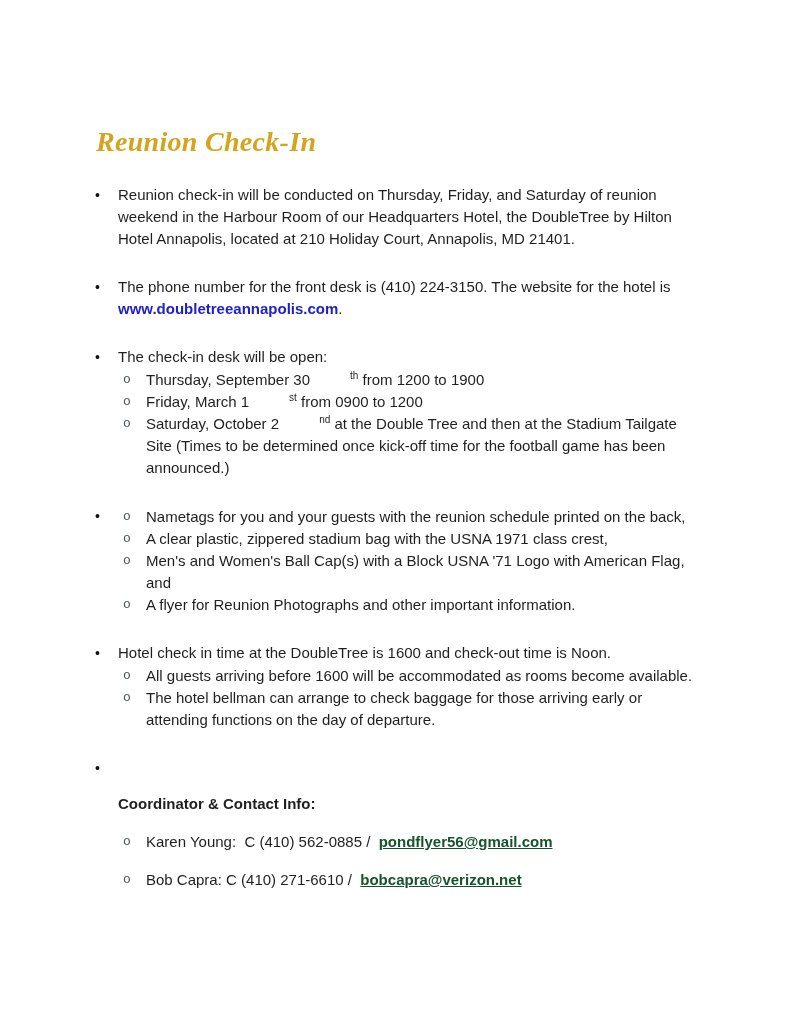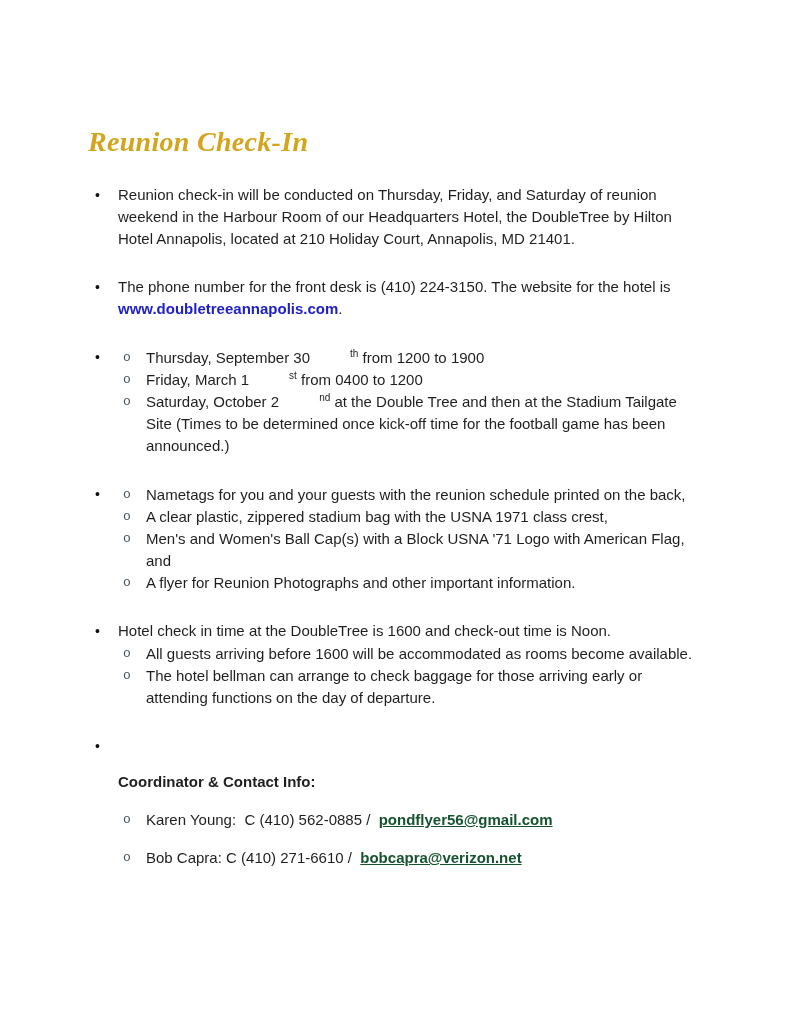--- a/index.html
+++ b/index.html
@@ -20,21 +20,21 @@
     width:791px; height:1024px;
     padding:126px 88px 40px 88px;
   }
   .title{
     font-family:"Liberation Serif", serif;
     font-style:italic;
     font-weight:700;
     font-size:28px;
     line-height:32px;
     color:var(--title_gold);
-    margin:0 0 26px 0;
+    margin:0 0 26px 8px;
     letter-spacing:.3px;
   }
   .content{
     font-size:15px;
     line-height:22px;
   }
   .bullet-group{ margin-bottom:26px; }
   .b-row{ display:flex; align-items:flex-start; }
   .b-marker{
     flex:0 0 30px;
@@ -94,28 +94,29 @@
       <div class="b-row">
         <span class="b-marker">•</span>
         <span class="b-text"><span>The phone number for the front desk is (410) 224-3150. The website for the hotel is </span><a class="web-link">www.doubletreeannapolis.com</a><span>.</span></span>
       </div>
     </div>
 
     <div class="bullet-group">
       <div class="b-row">
         <span class="b-marker">•</span>
         <div class="b-text">
+          <div>The check-in desk will be open:</div>
           <div class="sub-list">
             <div class="sub-row">
               <span class="sub-marker">o</span>
               <span class="sub-text"><span>Thursday, September 30</span><sup>th</sup><span> from 1200 to 1900</span></span>
             </div>
             <div class="sub-row">
               <span class="sub-marker">o</span>
-              <span class="sub-text"><span>Friday, March 1</span><sup>st</sup><span> from 0400 to 1200</span></span>
+              <span class="sub-text"><span>Friday, March 1</span><sup>st</sup><span> from 0900 to 1200</span></span>
             </div>
             <div class="sub-row">
               <span class="sub-marker">o</span>
               <span class="sub-text"><span>Saturday, October 2</span><sup>nd</sup><span> at the Double Tree and then at the Stadium Tailgate Site (Times to be determined once kick-off time for the football game has been announced.)</span></span>
             </div>
           </div>
         </div>
       </div>
     </div>
 

